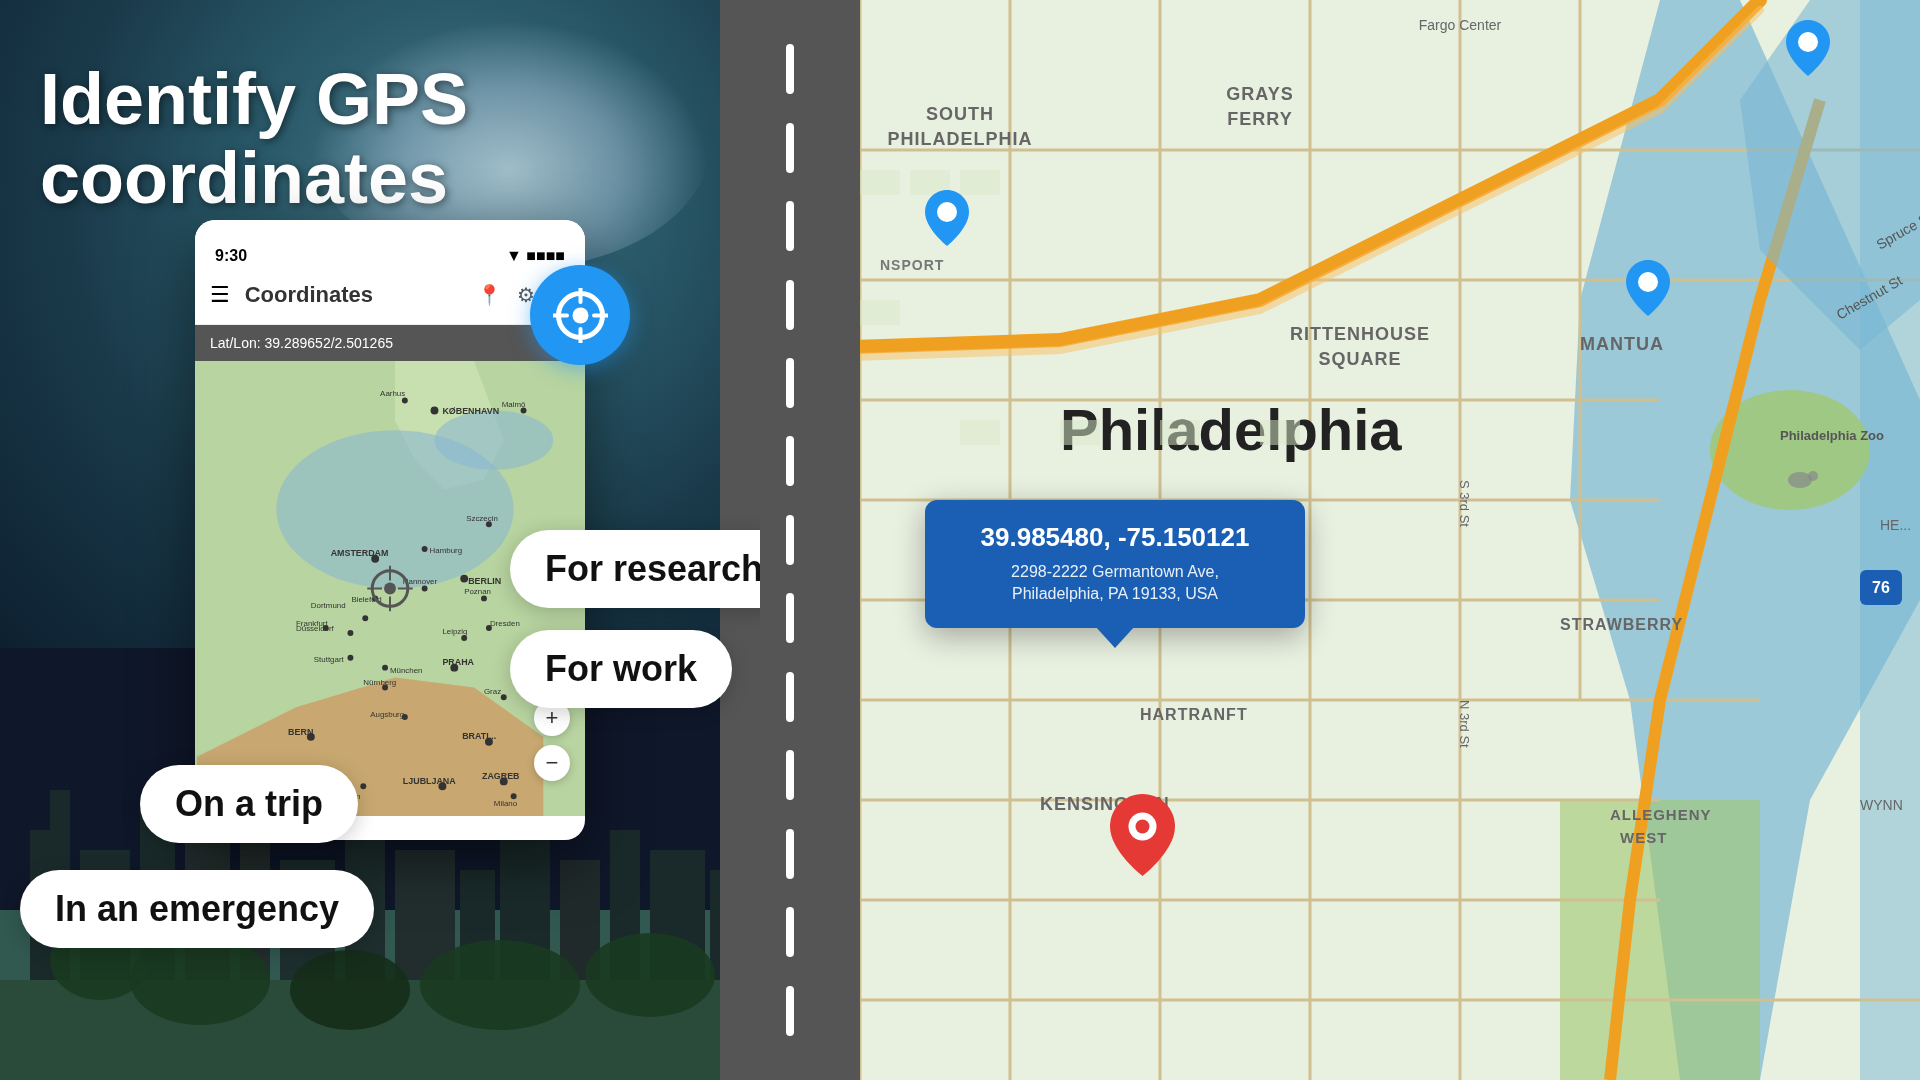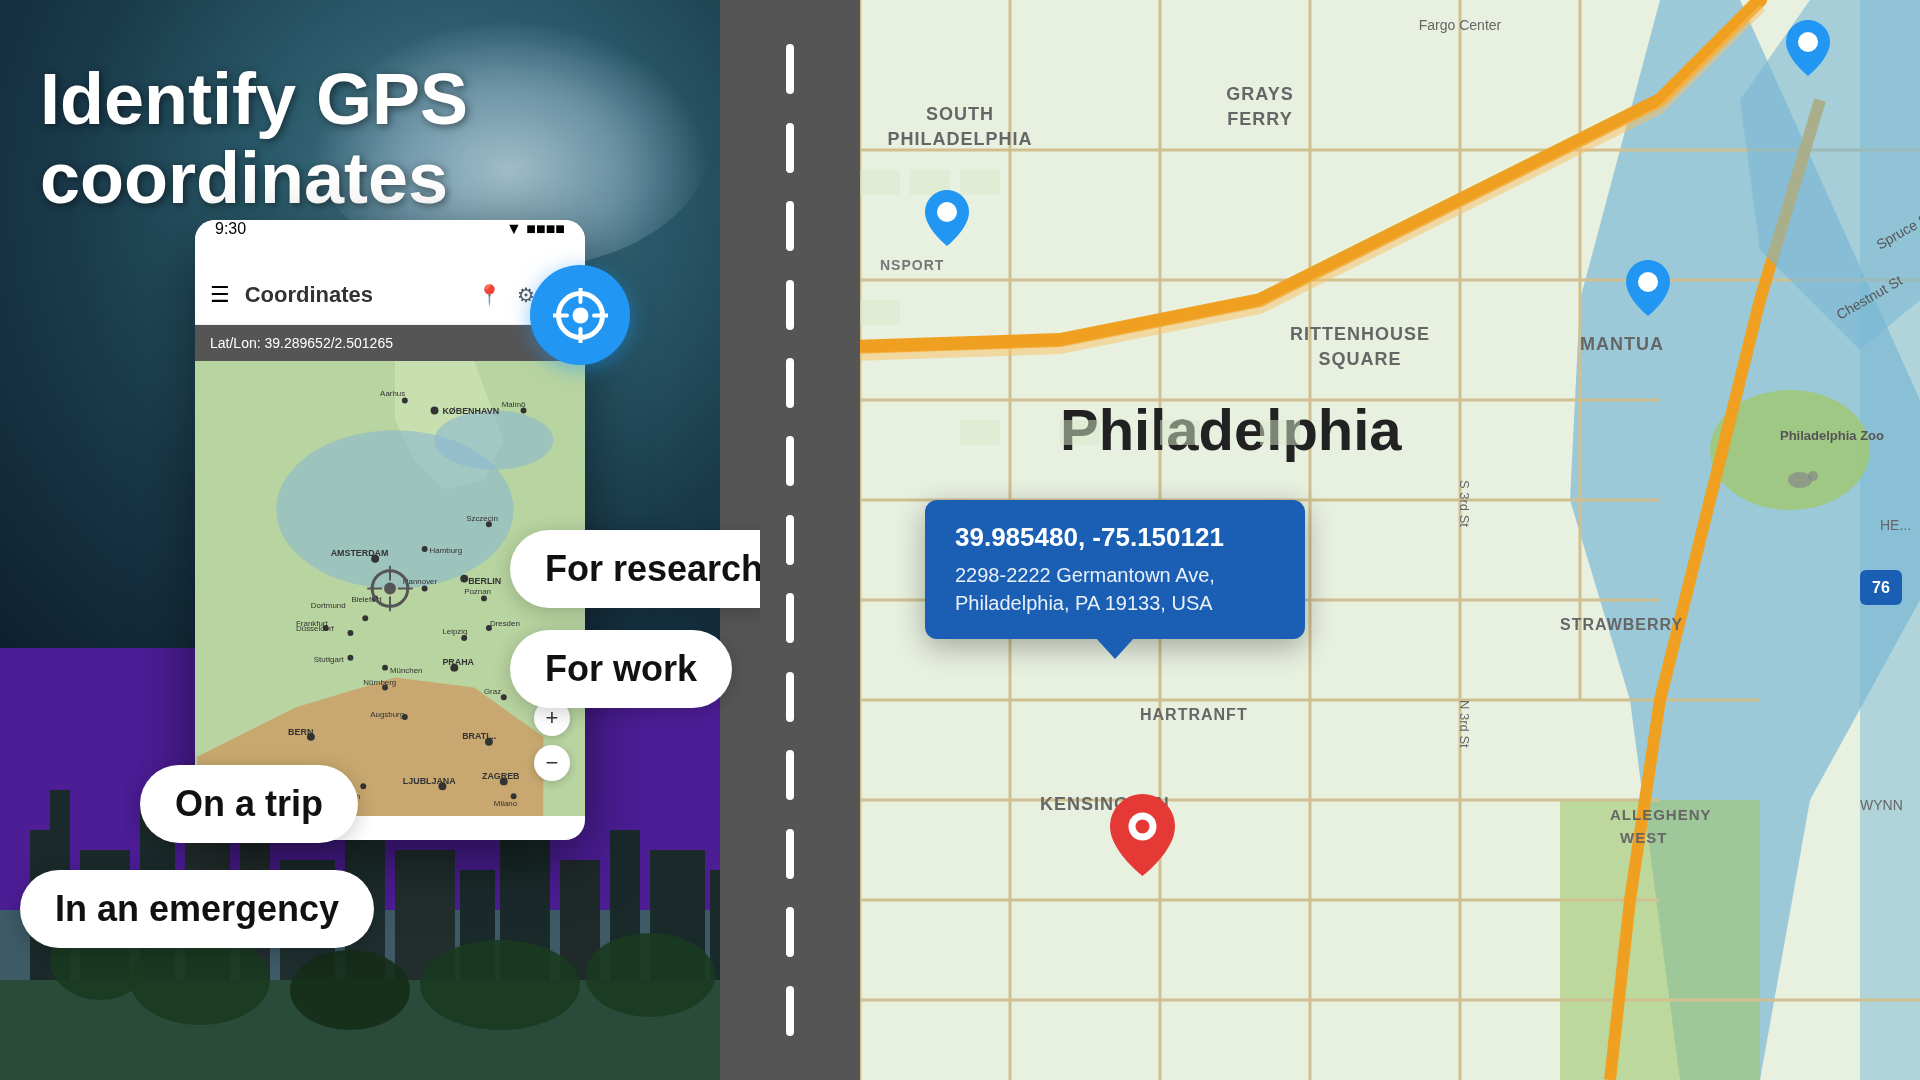--- a/index.html
+++ b/index.html
@@ -11,21 +11,21 @@
       position: relative;
     }
 
     
     .left-panel {
       position: absolute;
       left: 0;
       top: 0;
       width: 760px;
       height: 1080px;
-      background: #4c1d95;
+      background: #0f172a;
       overflow: hidden;
       padding-left: 17px;
     }
 
     .sky-bg {
       position: absolute;
       top: 0;
       left: 0;
       width: 100%;
       height: 60%;
@@ -65,25 +65,25 @@
       border-radius: 20px;
       box-shadow: 0 20px 60px rgba(0,0,0,0.5);
       overflow: hidden;
       z-index: 15;
     }
 
     .phone-status-bar {
       background: white;
       height: 45px;
       display: flex;
-      align-items: flex-start;
+      align-items: flex-end;
       justify-content: space-between;
       padding: 0 20px;
       font-size: 16px;
-      font-weight: 400;
+      font-weight: 700;
     }
 
     .phone-toolbar {
       background: white;
       height: 60px;
       display: flex;
       align-items: center;
       padding: 0 15px;
       border-bottom: 1px solid #eee;
       gap: 15px;
@@ -226,20 +226,21 @@
     .map-info-popup {
       position: absolute;
       top: 500px;
       left: 165px;
       background: #1a5fb4;
       border-radius: 12px;
       padding: 22px 30px;
       color: white;
       z-index: 30;
       min-width: 380px;
+      text-align: center;
       box-shadow: 0 8px 30px rgba(0,0,0,0.3);
     }
 
     .map-info-popup::after {
       content: '';
       position: absolute;
       bottom: -20px;
       left: 50%;
       transform: translateX(-50%);
       width: 0;
@@ -249,21 +250,21 @@
       border-top: 22px solid #1a5fb4;
     }
 
     .popup-coords {
       font-size: 26px;
       font-weight: 900;
       margin-bottom: 8px;
     }
 
     .popup-address {
-      font-size: 20px;
+      font-size: 16px;
       opacity: 0.9;
       line-height: 1.4;
     }
 
     
     .map-pin {
       position: absolute;
       z-index: 25;
     }
 

